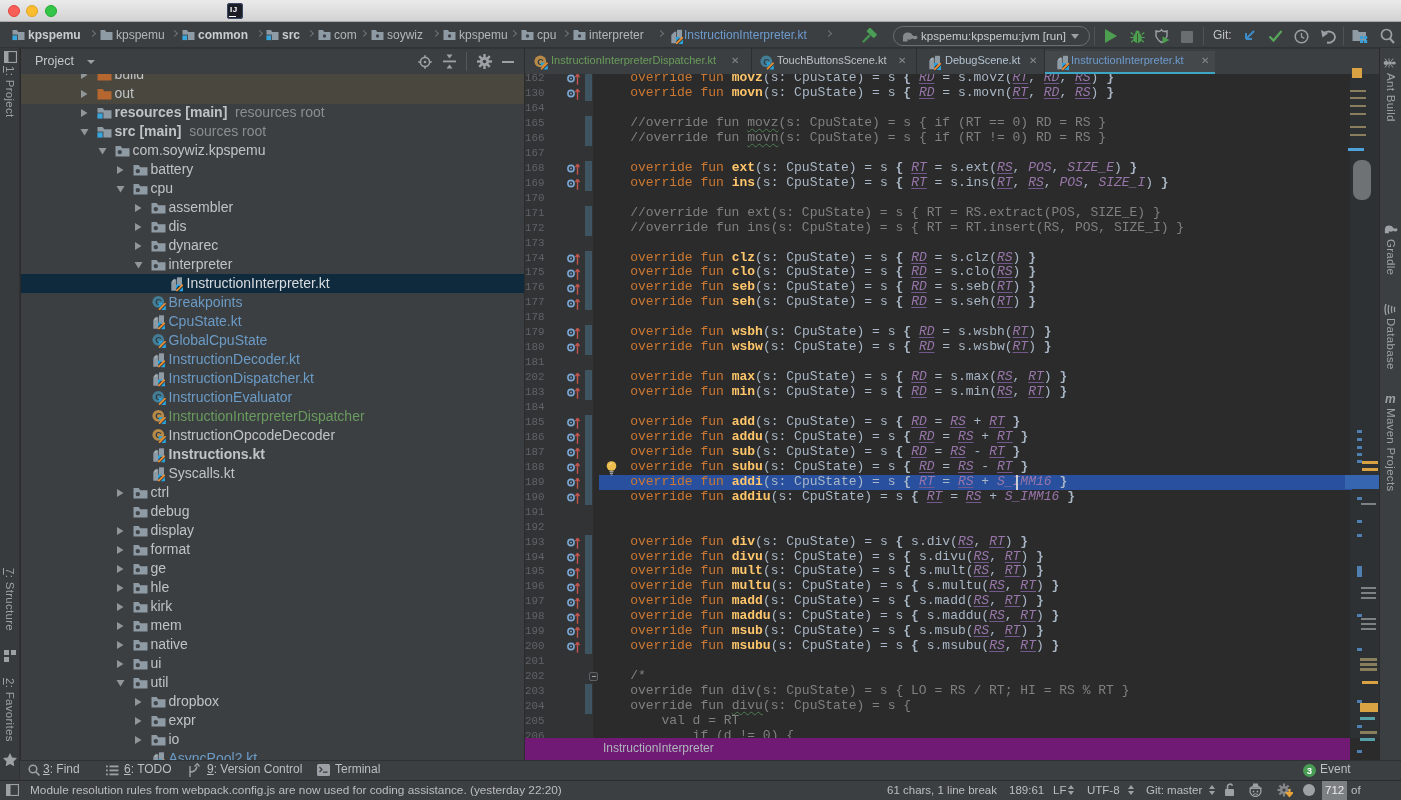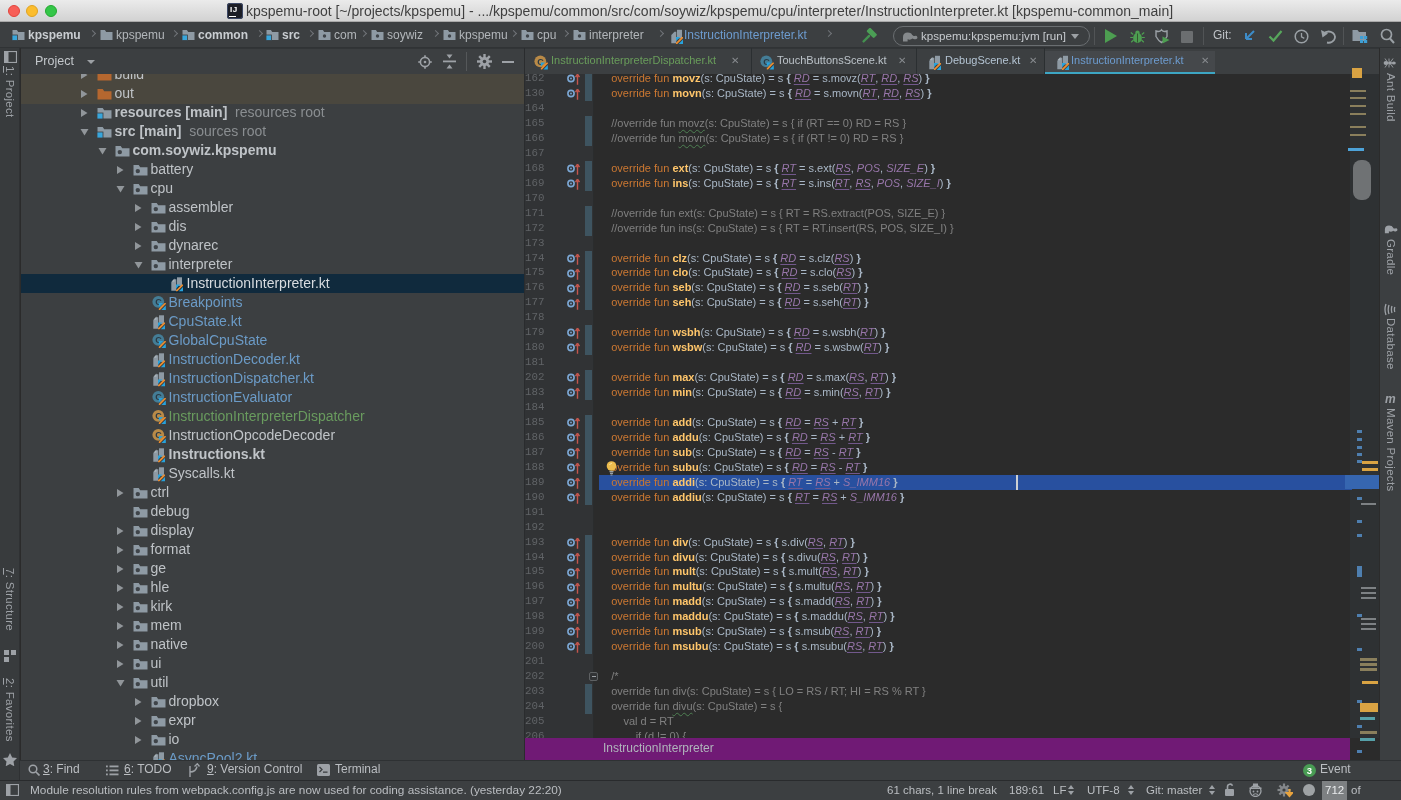--- a/index.html
+++ b/index.html
@@ -1,21 +1,21 @@
 <!DOCTYPE html>
 <html><head><meta charset="utf-8"><style>
 
 *{margin:0;padding:0;box-sizing:border-box}
 html,body{width:1401px;height:800px;overflow:hidden;background:#2b2b2b;
  font-family:"Liberation Sans",sans-serif;-webkit-font-smoothing:antialiased}
 .ab{position:absolute}
 #stage{position:relative;width:1241px;height:800px}
 
-.cl{position:absolute;left:599px;white-space:pre;font-family:Liberation Sans, sans-serif;
- font-size:11px;line-height:14.95px;height:14.95px;color:#a9b7c6}
+.cl{position:absolute;left:599px;white-space:pre;font-family:Liberation Mono, monospace;
+ font-size:13px;line-height:14.95px;height:14.95px;color:#a9b7c6}
 .ln{position:absolute;left:525px;width:31px;text-align:left;font-family:"Liberation Mono",monospace;
  font-size:10.8px;line-height:14.95px;color:#606366}
 .k{color:#cc7832}
 .f{color:#ffc66b;font-weight:bold}
 .br{color:#a9b7c6}
 .c{color:#808080}
 .m{color:#9876aa;text-decoration:underline;text-decoration-color:#72588c;text-underline-offset:2px;text-decoration-thickness:1px}
 .mi{color:#9876aa}
 .sq{text-decoration:underline wavy #4e8052;text-decoration-thickness:1px;text-underline-offset:2px}
 
@@ -33,21 +33,20 @@
 </style></head><body>
 <div id="stage">
 <div class="ab" style="left:0;top:0;width:1401px;height:22px;background:linear-gradient(#ebebeb,#d2d2d2);border-bottom:1px solid #a9a9a9">
 <div class="ab" style="left:8px;top:5px;width:12px;height:12px;border-radius:50%;background:#f75f58;border:.5px solid #e2443c"></div>
 <div class="ab" style="left:26px;top:5px;width:12px;height:12px;border-radius:50%;background:#fbbd2e;border:.5px solid #e0a321"></div>
 <div class="ab" style="left:45px;top:5px;width:12px;height:12px;border-radius:50%;background:#34c648;border:.5px solid #24a931"></div>
 <div class="ab" style="left:227px;top:3px;width:16px;height:16px;border-radius:3px;background:#1c1e26;box-shadow:inset 0 0 0 1px #3c4866">
         <div class="ab" style="left:3px;top:2px;font-family:'Liberation Sans';font-weight:bold;font-size:8px;color:#fff;letter-spacing:.5px">IJ</div>
         <div class="ab" style="left:2px;bottom:2px;width:7px;height:1.5px;background:#fff"></div>
       </div>
-<div class="ab" style="left:246px;top:0;width:950px;height:22px;line-height:22px;font-size:14px;color:#3f3f3f;white-space:pre">kpspemu-root [~/projects/kpspemu] - .../kpspemu/common/src/com/soywiz/kpspemu/cpu/interpreter/InstructionInterpreter.kt [kpspemu-common_main]</div>
 </div>
 <div class="ab" style="left:0;top:22px;width:1401px;height:26px;background:#3c3f41;border-bottom:1px solid #303335"></div>
 <svg class="ab" style="left:12px;top:29px" width="13" height="12" viewBox="0 0 13 12">
       <path d="M0.5 1 h4.4 l1.3 2 h6.3 v8 h-12 z" fill="#8e9aa4"></path>
       <rect x="0" y="6" width="5.5" height="5.5" fill="#38a6dc" stroke="#3c3f41" stroke-width="0.8"></rect>
     </svg>
 <div class="ab" style="left:28px;top:22px;height:26px;line-height:26px;font-size:12px;font-weight:bold;color:#c9cdd1">kpspemu</div>
 <svg class="ab" style="left:100px;top:29px" width="13" height="12" viewBox="0 0 13 12">
       <path d="M0.5 1 h4.4 l1.3 2 h6.3 v8 h-12 z" fill="#8e9aa4"></path>
     </svg>
@@ -223,21 +222,21 @@
         <div class="tt" style="left:93.5px;font-weight:bold;color:#bfc3c7">src [main]&nbsp;&nbsp;<span class="suf" style="font-weight:normal">sources root</span></div>
       </div>
 <div class="trow" style="top:93.0px">
         <svg style="left:77px" width="9" height="8" viewBox="0 0 9 8">
           <polygon points="0.5,1 8.5,1 4.5,7.5" fill="#91969a"></polygon>
         </svg>
         <svg style="left:94px" width="15" height="13" viewBox="0 0 15 13">
           <path d="M0.5 1.5 h5.2 l1.5 2.2 h7.3 v8.3 h-14 z" fill="#8e9aa4"></path>
           <circle cx="4.8" cy="7.6" r="2.2" fill="#3f4449"></circle>
         </svg>
-        <div class="tt" style="left:111.5px;font-weight:bold;color:#bfc3c7">com.soywiz.kpspemu</div>
+        <div class="tt" style="left:111.5px;font-weight:normal;color:#bfc3c7">com.soywiz.kpspemu</div>
       </div>
 <div class="trow" style="top:112.0px">
         <svg style="left:95px" width="8" height="9" viewBox="0 0 8 9">
           <polygon points="1,0.5 7.5,4.5 1,8.5" fill="#91969a"></polygon>
         </svg>
         <svg style="left:112px" width="15" height="13" viewBox="0 0 15 13">
           <path d="M0.5 1.5 h5.2 l1.5 2.2 h7.3 v8.3 h-14 z" fill="#8e9aa4"></path>
           <circle cx="4.8" cy="7.6" r="2.2" fill="#3f4449"></circle>
         </svg>
         <div class="tt" style="left:129.5px;font-weight:normal;color:#bfc3c7">battery</div>

